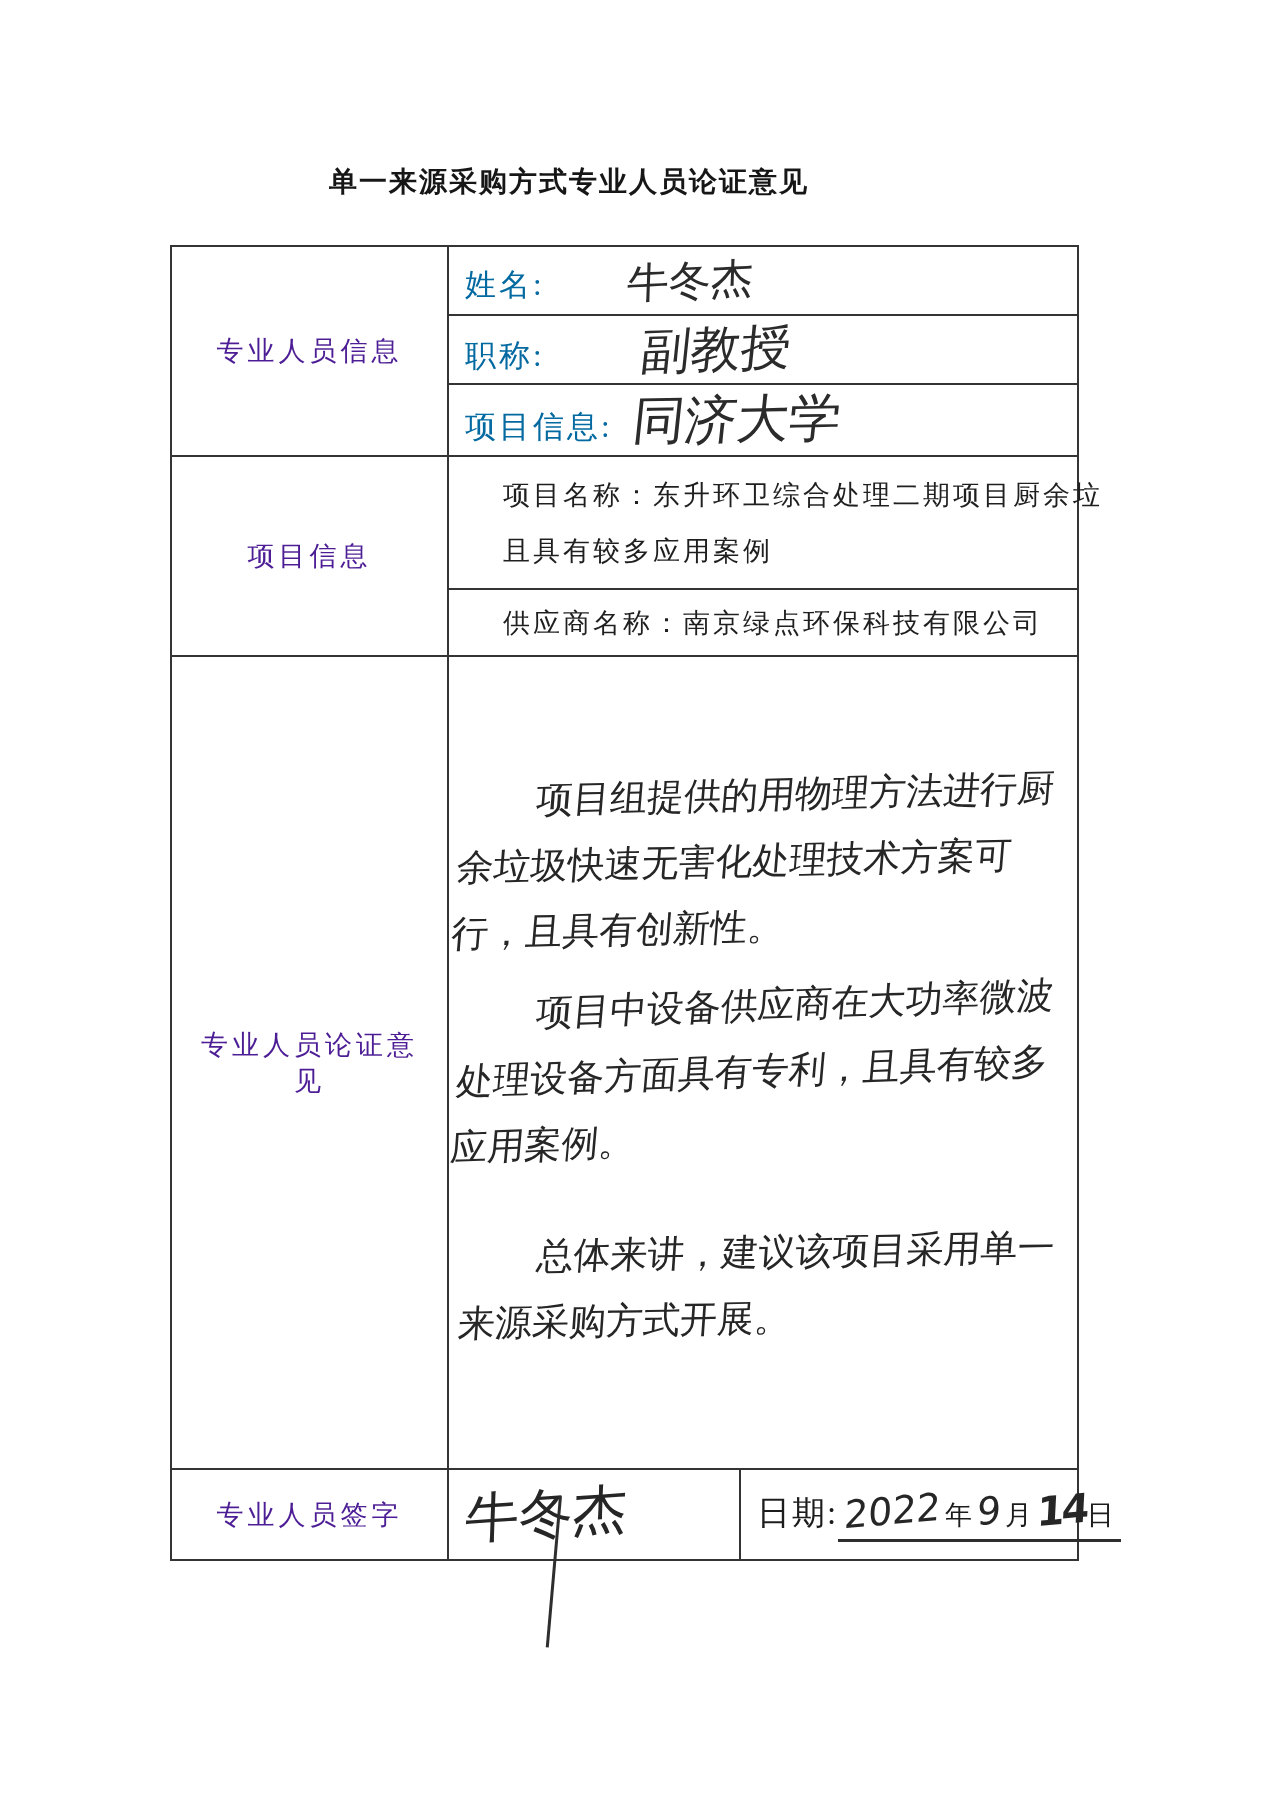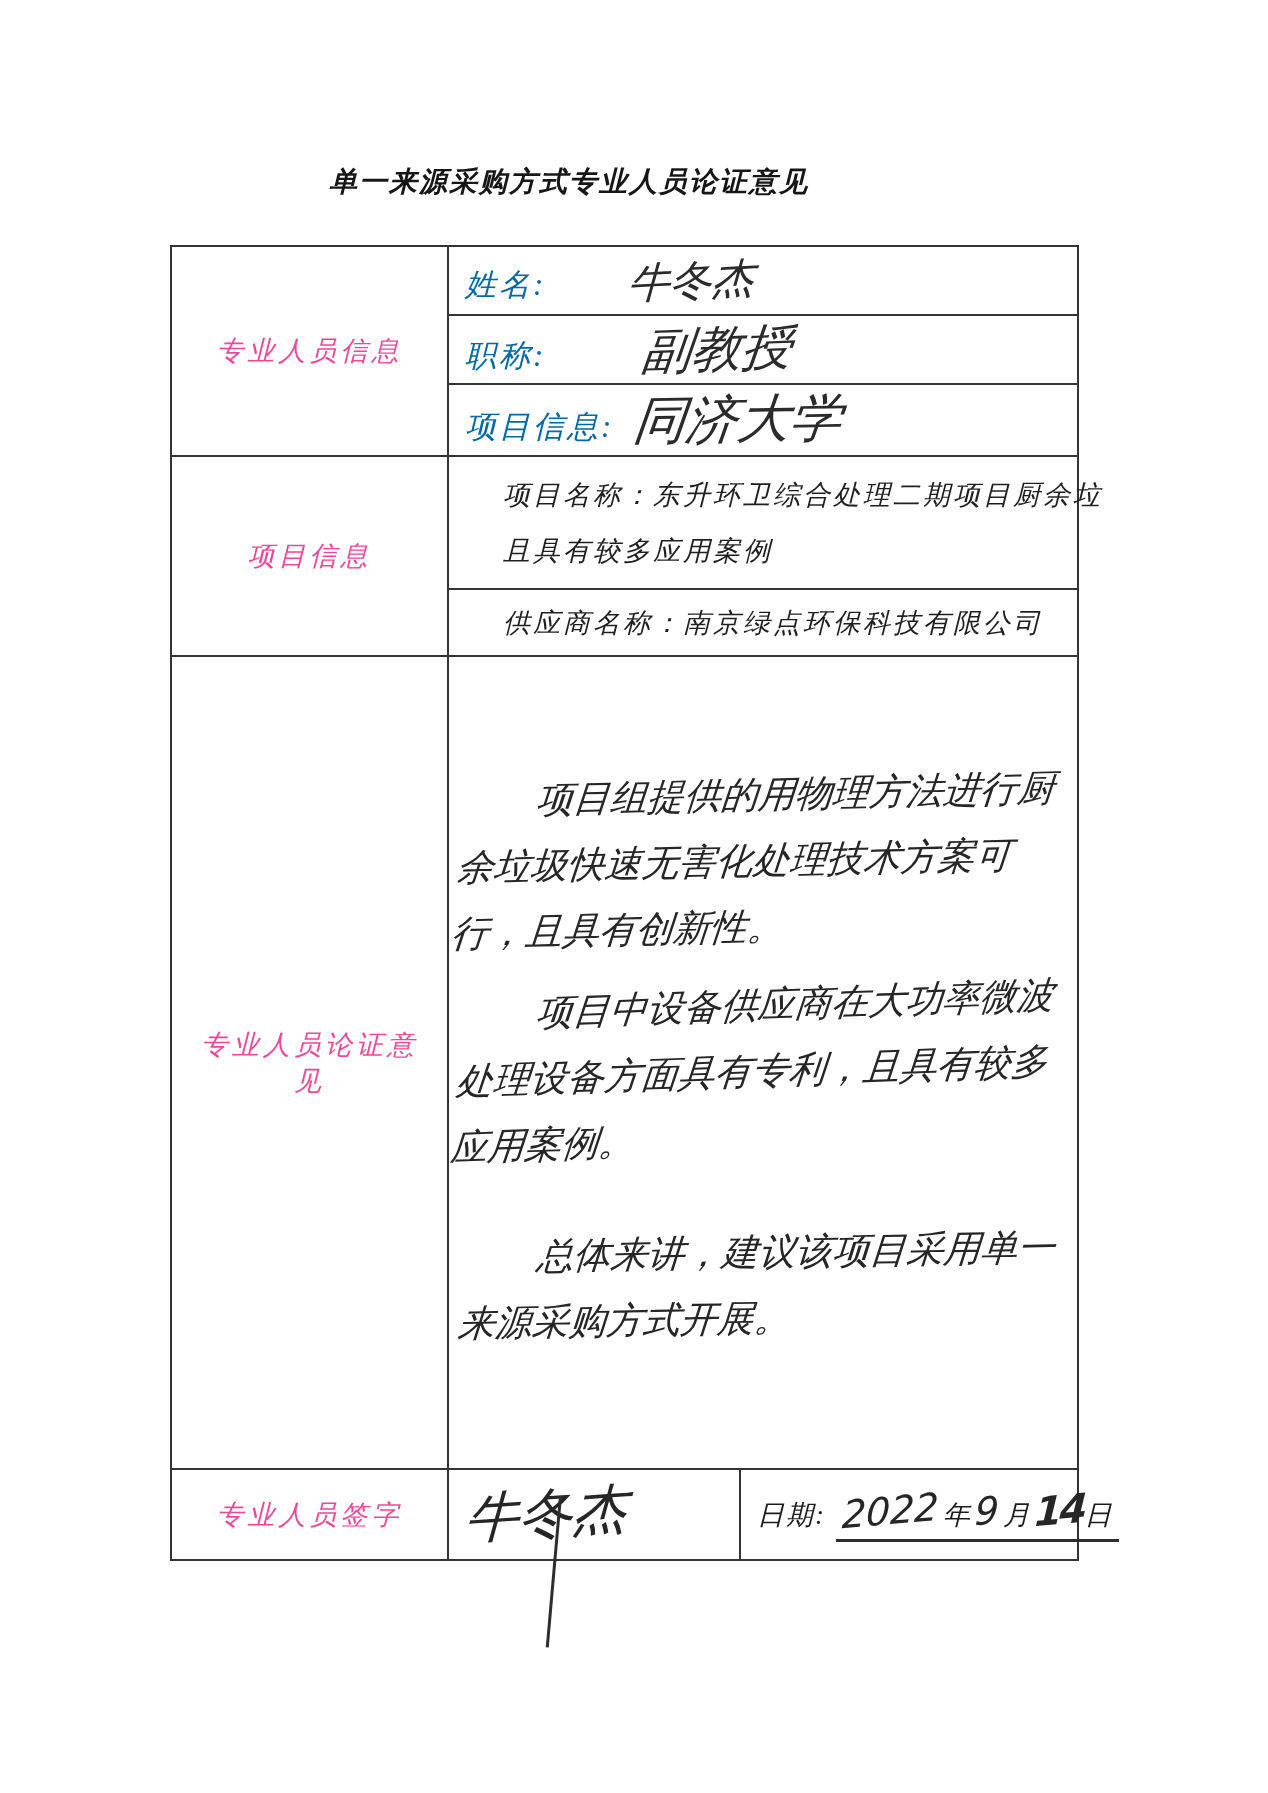--- a/index.html
+++ b/index.html
@@ -3,21 +3,20 @@
 <meta charset="utf-8">
 <style>
   html,body{margin:0;padding:0;background:#ffffff;}
   #page{
     position:relative;
     width:1268px;height:1793px;
     background:#ffffff;
     font-family:"Liberation Serif","DejaVu Serif",serif;
     color:#1c1c1c;
     overflow:hidden;
-    font-style:italic;
   }
   
   #doc-title{
     position:absolute; top:163px; left:0; width:1268px;
     text-align:center;
     padding-right:130px; box-sizing:border-box;
     font-size:28px; font-weight:bold; letter-spacing:2px;
     color:#161616;
   }
   
@@ -26,21 +25,21 @@
     width:907px; border-collapse:collapse; table-layout:fixed;
     background:#fff;
   }
   table.form td{
     border:2px solid #343434;
     padding:0 16px;
     vertical-align:middle;
     overflow:visible;
   }
   td.section-label{
-    text-align:center; font-size:27px; letter-spacing:4px; color:#ec4899;
+    text-align:center; font-size:27px; letter-spacing:4px; color:#4c1d95;
     padding:0 6px;
   }
   .field-label{font-size:31px; letter-spacing:3px; color:#0369a1; white-space:nowrap;}
   
   .hw{
     font-family:"DejaVu Sans",sans-serif;
     color:#2b2b2b;
     display:inline-block;
     transform:rotate(-2deg) skewX(-6deg);
     white-space:nowrap;
@@ -78,21 +77,21 @@
   .date-group{
     display:inline-block; border-bottom:3px solid #2e2e2e; padding:0 6px 6px 2px;
   }
   .hw-num{
     font-family:"DejaVu Sans",sans-serif; color:#262626;
     display:inline-block; transform:rotate(-5deg) skewX(-8deg);
     font-size:38px; margin:0 4px;
   }
   .hw-num.day{font-weight:bold; font-size:40px; letter-spacing:-3px; margin-right:0;}
   .date-unit{font-size:27px; letter-spacing:1px;}
-  .date-label{font-size:27px; letter-spacing:2px; margin-right:10px;}
+  .date-label{font-size:33px; letter-spacing:2px; }
   
   #footnote{
     position:absolute; left:183px; top:1598px;
     font-size:27px; letter-spacing:3px; color:#1d1d1d;
   }
 </style>
 </head>
 <body>
 
 <div id="page">

